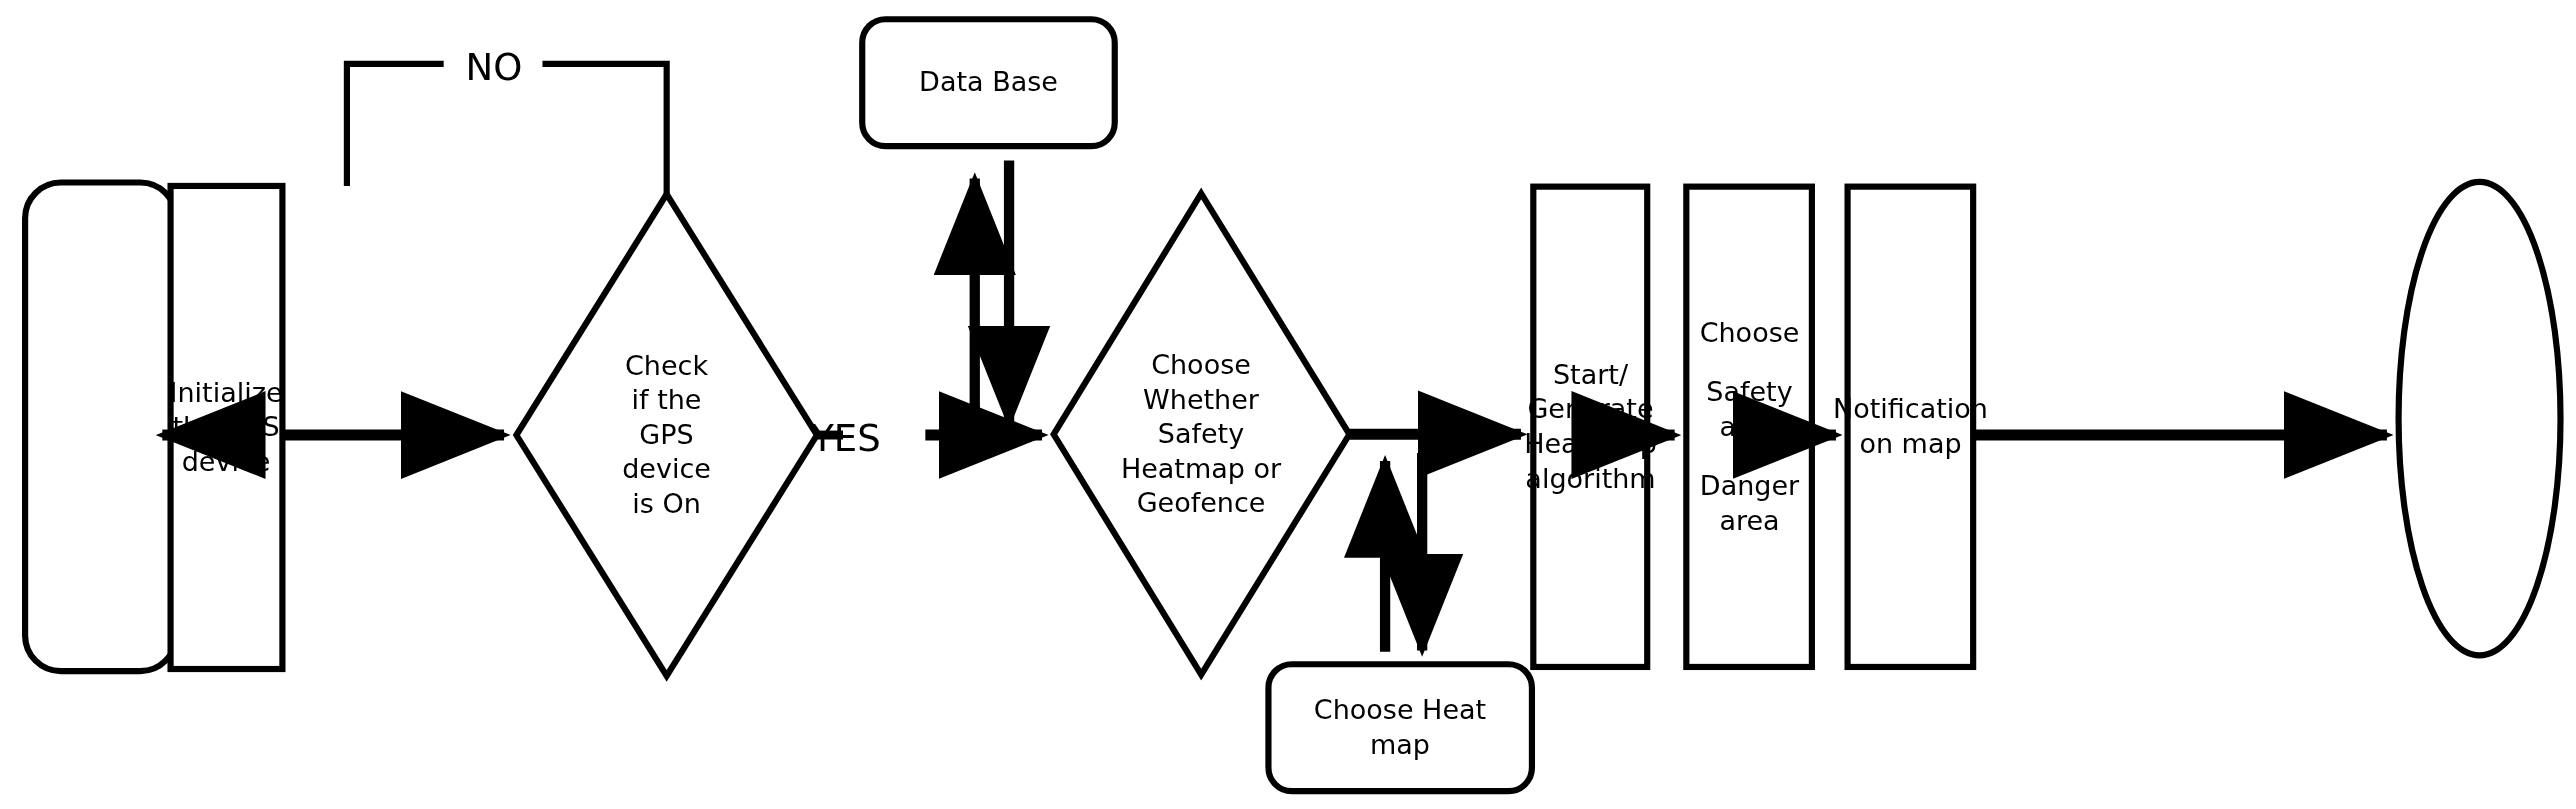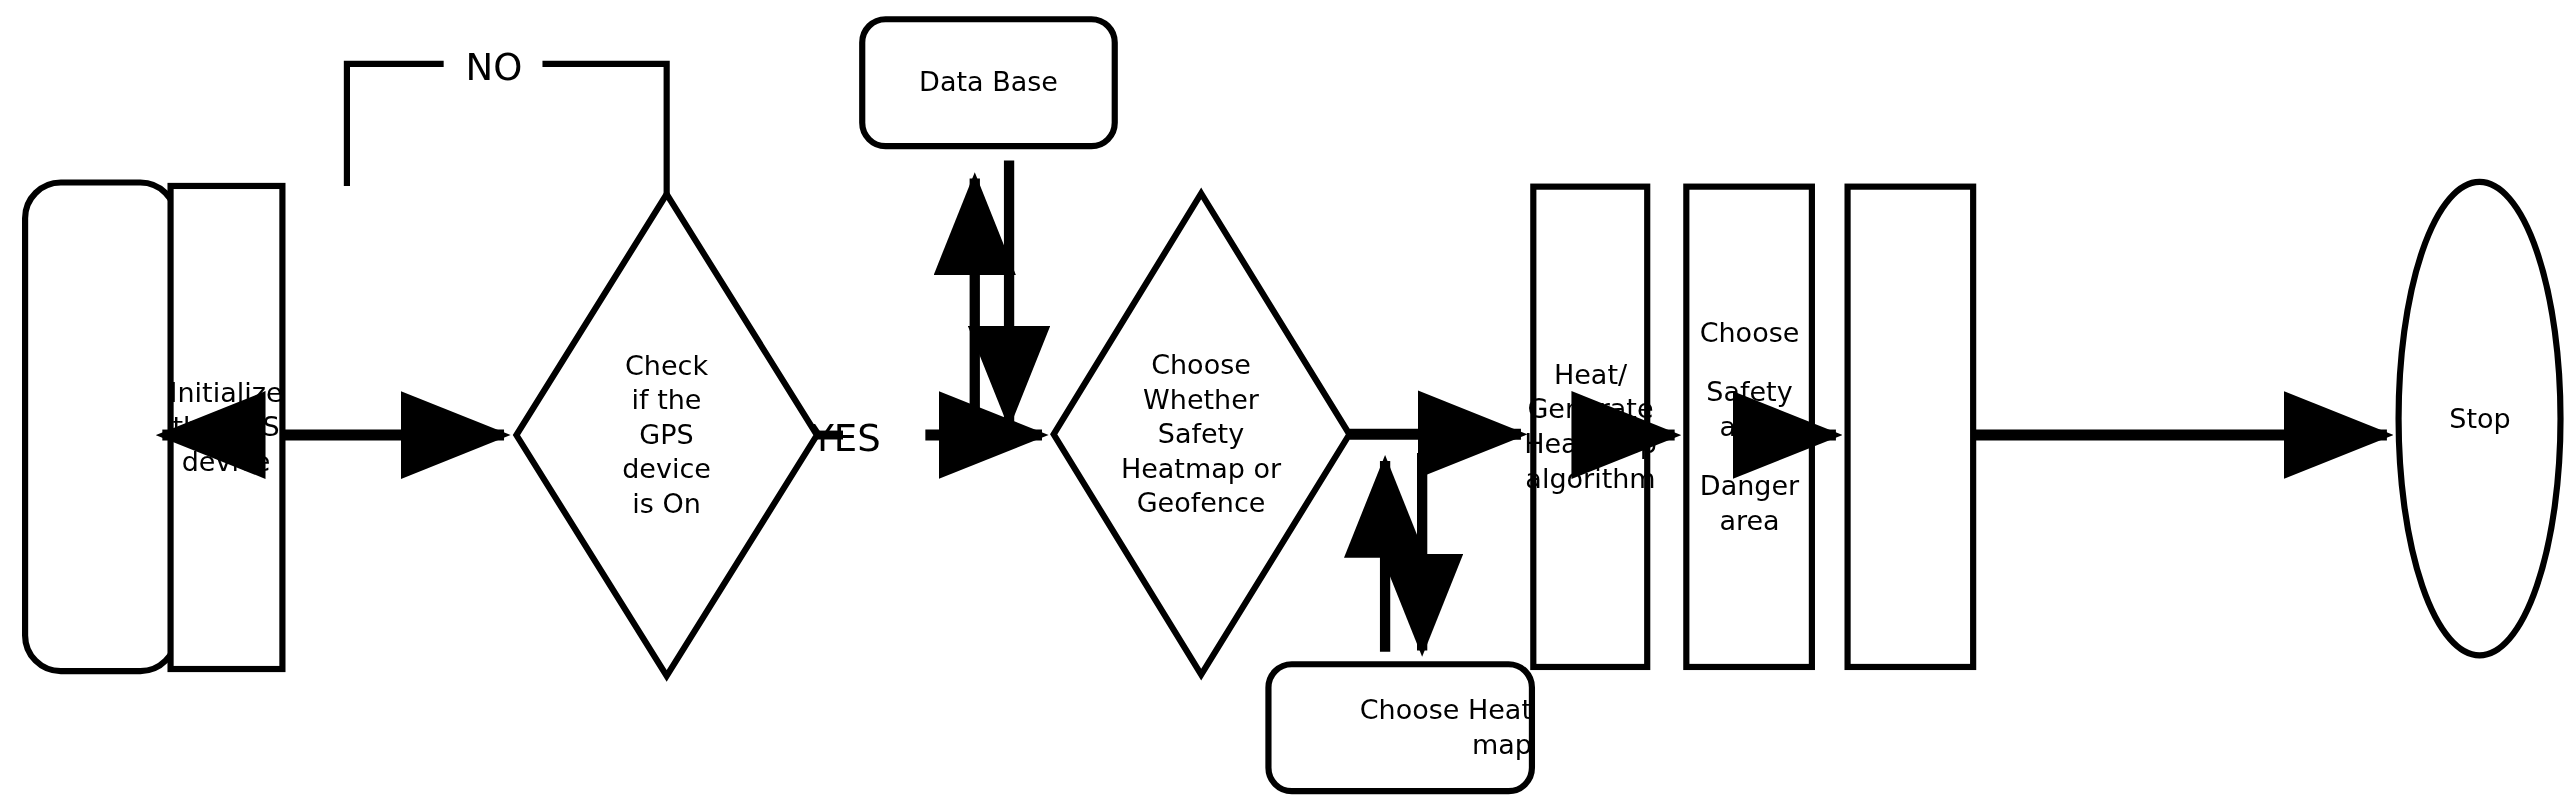--- a/index.html
+++ b/index.html
@@ -130,41 +130,42 @@
   </div>
 
   <div class="node-label" style="left:1098px; top:194px; width:206px; height:481px;">
     <span class="line-row">Choose</span>
     <span class="line-row">Whether</span>
     <span class="line-row">Safety</span>
     <span class="line-row">Heatmap or</span>
     <span class="line-row">Geofence</span>
   </div>
 
-  <div class="node-label" style="left:1268px; top:664px; width:264px; height:127px;align-items:flex-end;">
+  <div class="node-label" style="left:1268px; top:664px; width:264px; height:127px;">
     <span class="line-row">Choose Heat</span>
     <span class="line-row">map</span>
   </div>
 
   <div class="node-label" style="left:1520px; top:187px; width:141px; height:480px;">
-    <span class="line-row">Heat/</span>
+    <span class="line-row">Start/</span>
     <span class="line-row">Generate</span>
     <span class="line-row">Heat map</span>
     <span class="line-row">algorithm</span>
   </div>
 
   <div class="node-label spaced-lines" style="left:1673px; top:187px; width:153px; height:480px;">
     <span class="line-row">Choose</span>
     <span class="line-row">Safety area</span>
     <span class="line-row">Danger area</span>
   </div>
 
+  <div class="node-label" style="left:1834px; top:187px; width:153px; height:480px;">
+    <span class="line-row">Notification</span>
+    <span class="line-row">on map</span>
+  </div>
 
-  <div class="node-label" style="left:2399px; top:182px; width:162px; height:474px;">
-    <span class="line-row">Stop</span>
-  </div>
 
   <div class="edge-label" style="left:453px; top:49px; width:82px;">NO</div>
 
   <div class="edge-label" style="left:805px; top:420px; width:82px;">YES</div>
 
 </div>
 
 
 </body></html>

